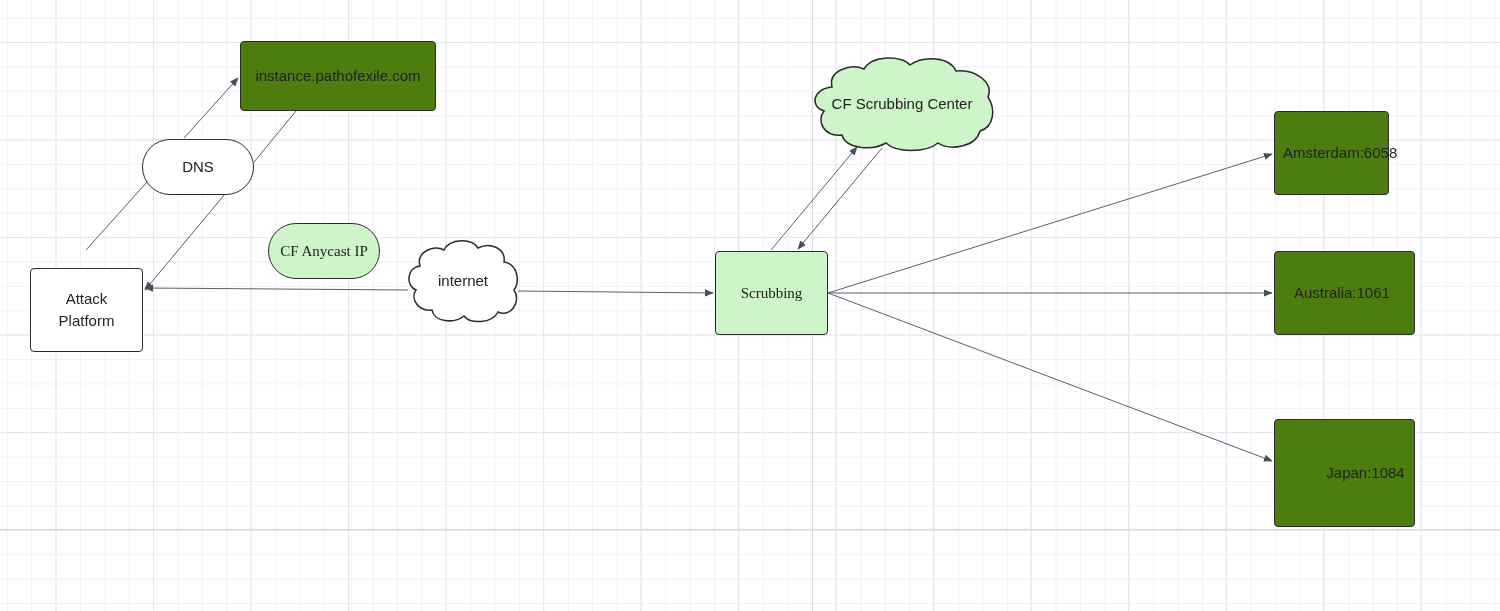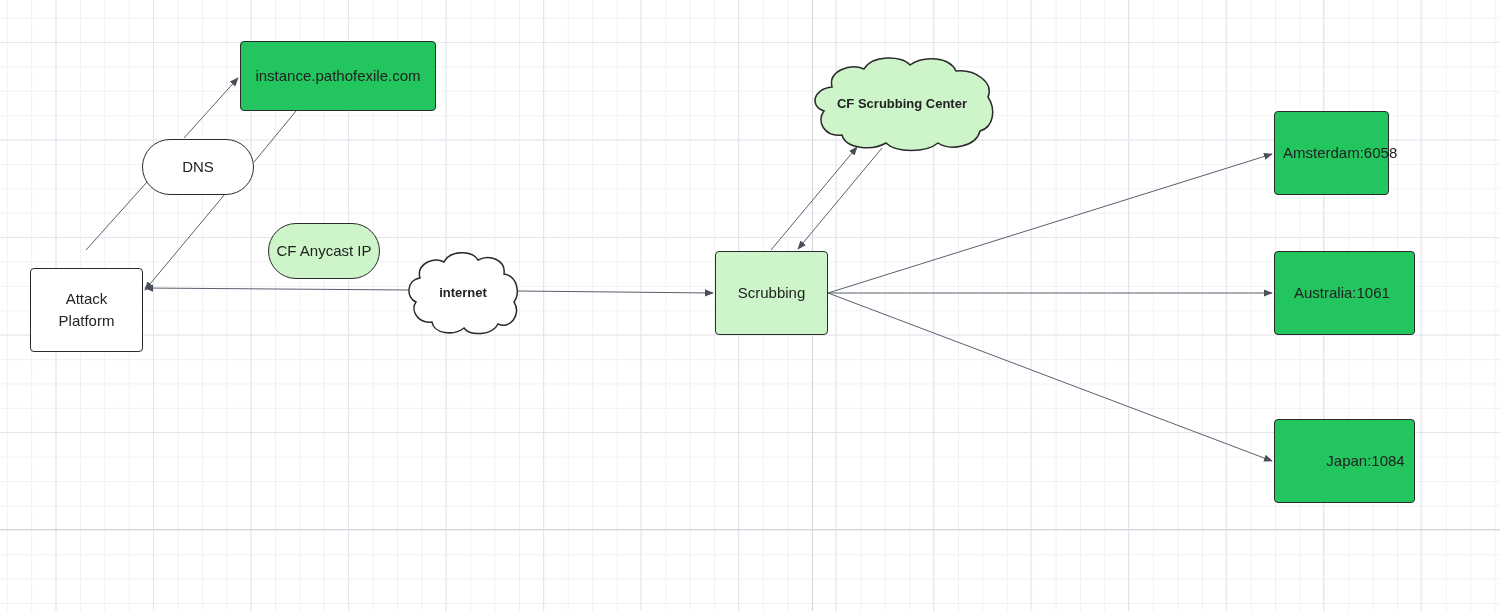--- a/index.html
+++ b/index.html
@@ -20,27 +20,27 @@
   .vline { position: absolute; left: 812px; top: 0; width: 1px; height: 611px; background: #d6d8de; }
   svg.edges { position: absolute; left: 0; top: 0; width: 1500px; height: 611px; }
   .node {
     position: absolute; box-sizing: border-box;
     display: flex; align-items: center; justify-content: center; text-align: center;
     font-size: 15px; line-height: 22px; border: 1.5px solid #2b2b2b;
   }
   .rect { border-radius: 4px; }
   .pill { border-radius: 999px; align-items: center; }
   .white { background: #ffffff; }
-  .cyan { background: #22c55e; }
-  .green { background: #cdf5c9; }
+  .cyan { background: #4d7c0f; }
+  .green { background: #cdf5c9; font-family: Liberation Serif, serif; }
   .cloud-node { position: absolute; }
   .cloud-node svg { position: absolute; left: 0; top: 0; width: 100%; height: 100%; overflow: visible; }
   .cloud-label {
     position: absolute; left: 0; top: 0; width: 100%; height: 100%;
-    display: flex; align-items: center; justify-content: center; font-size: 13px; font-weight: bold;
+    display: flex; align-items: center; justify-content: center; font-size: 15px;
   }
 </style>
 </head>
 <body>
 
 <div class="hline"></div>
 <div class="vline"></div>
 
 <svg class="edges" viewBox="0 0 1500 611">
   <defs>
@@ -71,21 +71,21 @@
 </div>
 
 <div class="node rect cyan" style="left:240px;top:41px;width:196px;height:70px;">
   <span>instance.pathofexile.com</span>
 </div>
 
 <div class="node pill green" style="left:268px;top:223px;width:112px;height:56px;">
   <span>CF Anycast IP</span>
 </div>
 
-<div class="cloud-node" style="left:406px;top:250px;width:114px;height:84px;text-align:right;">
+<div class="cloud-node" style="left:406px;top:238px;width:114px;height:84px;text-align:right;">
   <svg viewBox="0 0 114 84">
     <path d="M14,28 C10,14 28,6 38,12 C44,0 66,0 72,10 C84,4 100,10 98,24 C112,26 114,44 108,52 C116,64 104,80 92,74 C86,86 64,86 58,78 C48,86 28,84 26,72 C12,74 4,60 10,52 C0,48 0,30 14,28 Z" fill="#ffffff" stroke="#2b2b2b" stroke-width="1.5"></path>
   </svg>
   <div class="cloud-label">internet</div>
 </div>
 
 <div class="node rect green" style="left:715px;top:251px;width:113px;height:84px;">
   <span>Scrubbing</span>
 </div>
 
@@ -97,15 +97,15 @@
 </div>
 
 <div class="node rect cyan" style="left:1274px;top:111px;width:115px;height:84px;justify-content:flex-start;padding-left:8px;">
   <span>Amsterdam:6058</span>
 </div>
 
 <div class="node rect cyan" style="left:1274px;top:251px;width:141px;height:84px;justify-content:flex-start;padding-left:19px;">
   <span>Australia:1061</span>
 </div>
 
-<div class="node rect cyan" style="left:1274px;top:419px;width:141px;height:84px;padding-left:42px;">
+<div class="node rect cyan" style="left:1274px;top:419px;width:141px;height:108px;padding-left:42px;">
   <span>Japan:1084</span>
 </div>
 
 </body></html>

